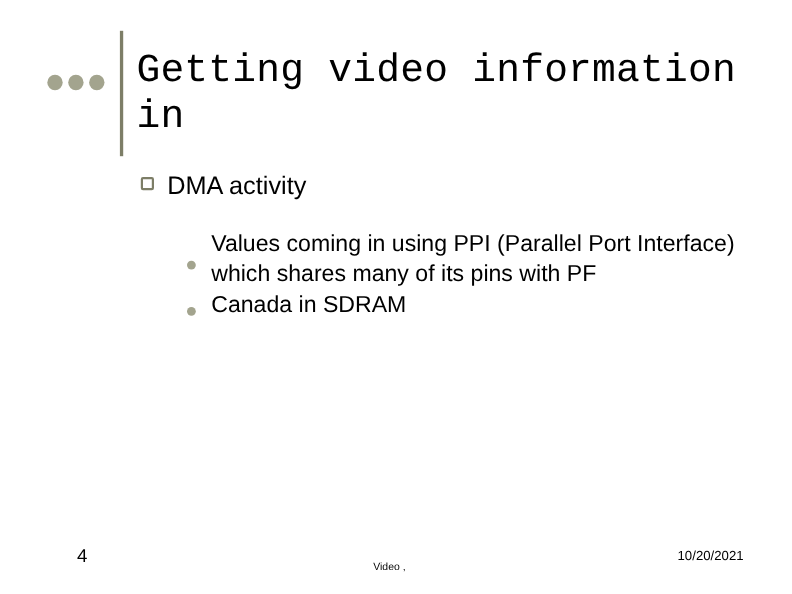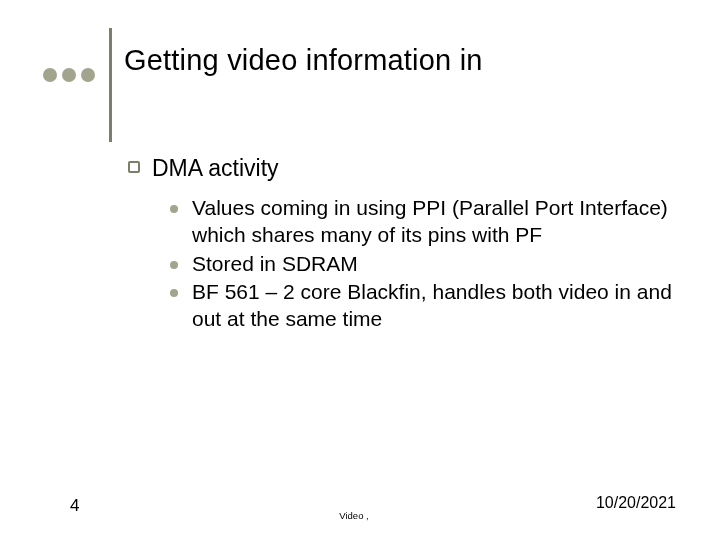--- a/index.html
+++ b/index.html
@@ -37,54 +37,55 @@
     left: 109px;
     top: 28px;
     width: 0;
     height: 114px;
     border-left: 3px solid #7d7e67;
   }
   .title {
     position: absolute;
     left: 124px;
     top: 44px;
-    font-size: 29px;
+    font-size: 36px;
     letter-spacing: 0.2px;
+    font-family: Liberation Mono, monospace;
   }
   .body {
     position: absolute;
     left: 128px;
     top: 154px;
     width: 560px;
   }
   .level1 {
     display: flex;
     align-items: flex-start;
     gap: 12px;
-    margin-bottom: 12px;
+    margin-bottom: 26px;
   }
   .level1 .bullet {
     width: 12px;
     height: 12px;
     border: 2.5px solid #7d7e67;
     border-radius: 2px;
     margin-top: 7px;
     flex: 0 0 12px;
     box-sizing: border-box;
   }
   .level1 .text {
     font-size: 23px;
     line-height: 1.25;
   }
   .level2 {
     margin-left: 42px;
   }
   .level2 .item {
     display: flex;
-    align-items: flex-start;
+    align-items: center;
     gap: 14px;
     margin-bottom: 2px;
   }
   .level2 .dotb {
     width: 8px;
     height: 8px;
     border-radius: 50%;
     background: #a3a48e;
     margin-top: 10px;
     flex: 0 0 8px;
@@ -113,21 +114,21 @@
     text-align: center;
     bottom: 0;
     font-size: 9.5px;
     line-height: 1.25;
     color: #000;
   }
   .footright {
     position: absolute;
     right: 44px;
     bottom: 10px;
-    font-size: 16px;
+    font-size: 12px;
     margin-left: 11px;
   }
 </style>
 </head>
 <body>
 
 <div class="slide">
 
   <div class="dots">
     <div class="dot"></div>
@@ -144,25 +145,21 @@
       <div class="bullet"></div>
       <div class="text">DMA activity</div>
     </div>
     <div class="level2">
       <div class="item">
         <div class="dotb"></div>
         <div class="text">Values coming in using PPI (Parallel Port Interface) which shares many of its pins with PF</div>
       </div>
       <div class="item">
         <div class="dotb"></div>
-        <div class="text">Stored in SDRAM</div>
-      </div>
-      <div class="item">
-        <div class="dotb"></div>
-        <div class="text">BF 561 – 2 core Blackfin, handles both video in and out at the same time</div>
+        <div class="text">Canada in SDRAM</div>
       </div>
     </div>
   </div>
 
   <div class="footer">
     <div class="pagenum">4</div>
     <div class="footcenter">
       <span>Video                                      ,</span><br>
     </div>
     <div class="footright">10/20/2021</div>

